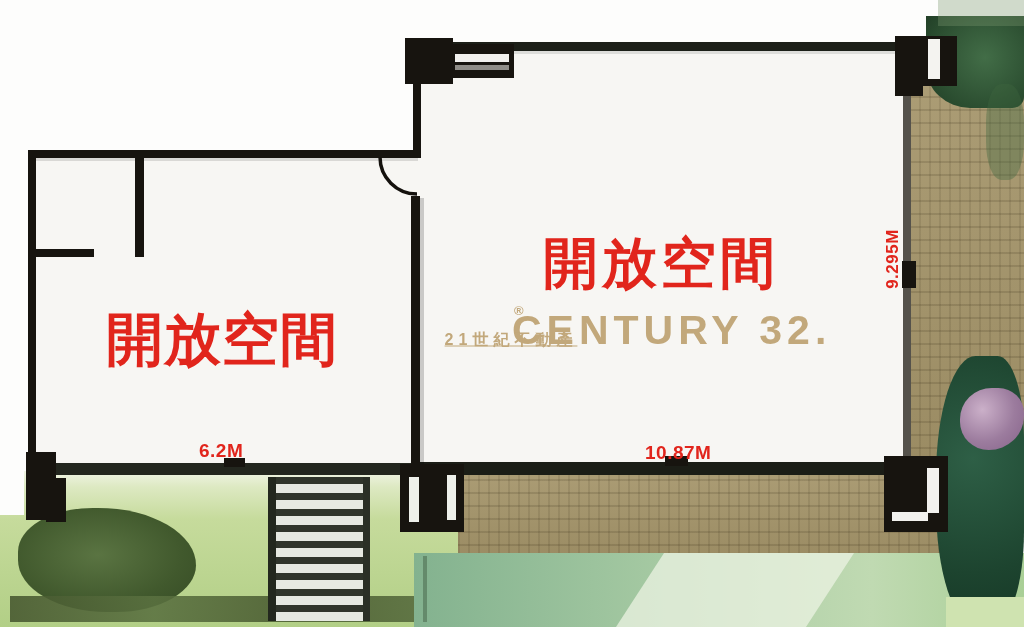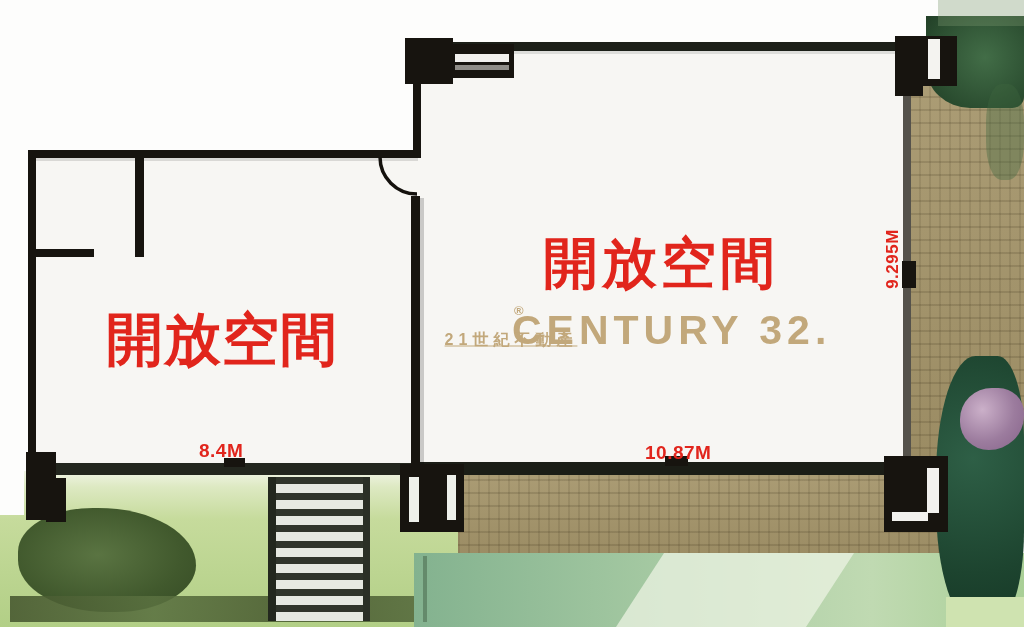--- a/index.html
+++ b/index.html
@@ -161,21 +161,21 @@
   </div>
 
   <div class="stairs"></div>
 
   <svg class="door-svg" viewBox="0 0 1024 627">
     <path d="M 380 157 A 37 37 0 0 0 417 194" fill="none" stroke="#14110d" stroke-width="3.5"></path>
   </svg>
 
   <div class="red-label open-left">開放空間</div>
   <div class="red-label open-right">開放空間</div>
-  <div class="red-label dim dim-left">8.4M</div>
+  <div class="red-label dim dim-left">6.2M</div>
   <div class="red-label dim dim-right-bottom">10.87M</div>
   <div class="red-label dim dim-right-side">9.295M</div>
 
   <div class="watermark brand">
     <span>CENTURY 32.</span>
       <span class="reg">®</span>
   </div>
   <div class="watermark brand-subtitle">21世紀不動產</div>
 
 </div>

